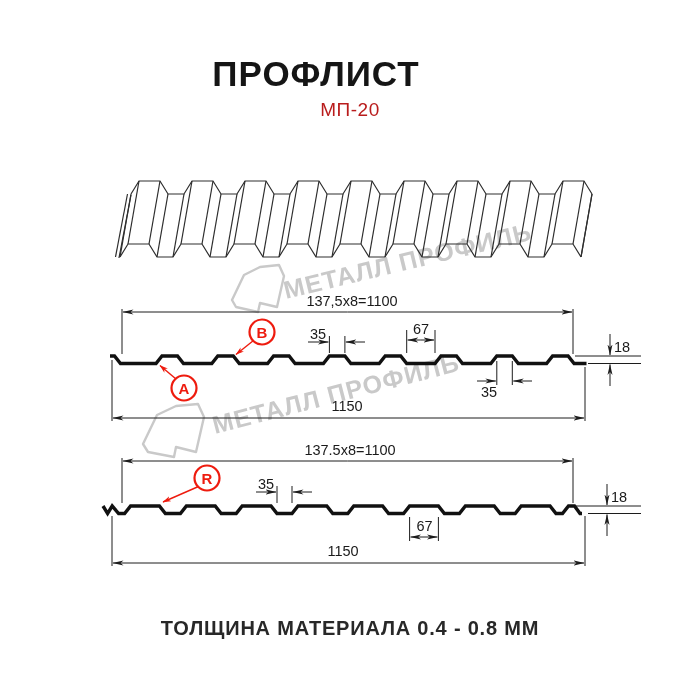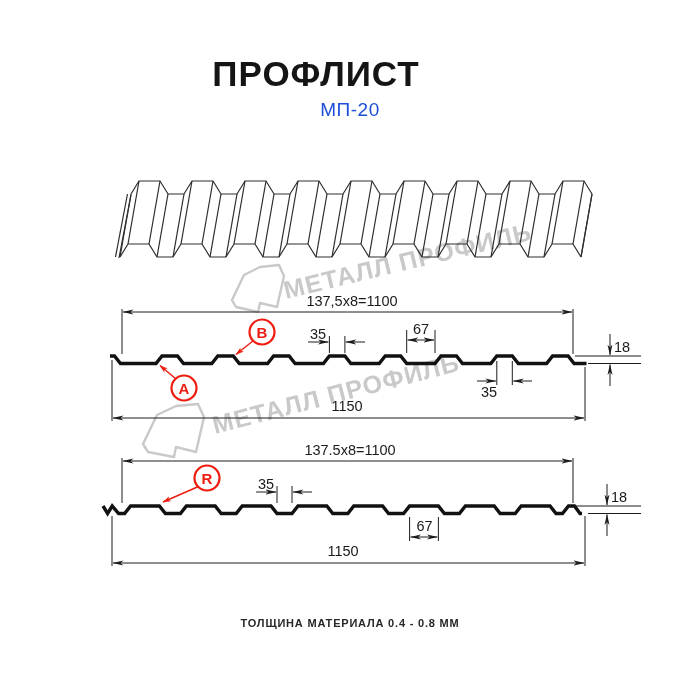--- a/index.html
+++ b/index.html
@@ -1,23 +1,23 @@
 <!DOCTYPE html>
 <html><head>
 <meta charset="utf-8">
 <style>
   html,body{margin:0;padding:0;background:#ffffff;}
   .page{position:relative;width:700px;height:700px;background:#ffffff;overflow:hidden;
         font-family:"Liberation Sans",sans-serif;}
   .title{position:absolute;left:0;top:54px;width:632px;text-align:center;
          font-size:35px;font-weight:bold;letter-spacing:1px;color:#151515;}
   .subtitle{position:absolute;left:0;top:99px;width:700px;text-align:center;
-         font-size:19px;font-weight:500;letter-spacing:.5px;color:#1d4ed8;}
+         font-size:19px;font-weight:500;letter-spacing:.5px;color:#b91c1c;}
   .footer-note{position:absolute;left:0;top:617px;width:700px;text-align:center;
-         font-size:11px;font-weight:600;letter-spacing:.8px;color:#282828;}
+         font-size:20px;font-weight:600;letter-spacing:.8px;color:#282828;}
   svg{position:absolute;left:0;top:0;}
   .dim{font:14.5px "Liberation Sans",sans-serif;fill:#1a1a1a;}
   .thin{stroke:#1c1c1c;stroke-width:1;fill:none;}
   .prof{stroke:#111;stroke-width:3.4;fill:none;stroke-linejoin:miter;}
   .wire{stroke:#2e2e2e;stroke-width:1.2;fill:none;stroke-linejoin:miter;}
   .wm-t{font:bold 25px "Liberation Sans",sans-serif;letter-spacing:1px;fill:#c9c9c9;}
   .wm-l{stroke:#c9c9c9;stroke-width:2.4;fill:none;stroke-linejoin:round;}
   .red{stroke:#ee1b0e;fill:none;}
   .redtext{font:bold 15px "Liberation Sans",sans-serif;fill:#ee1b0e;}
 </style>

